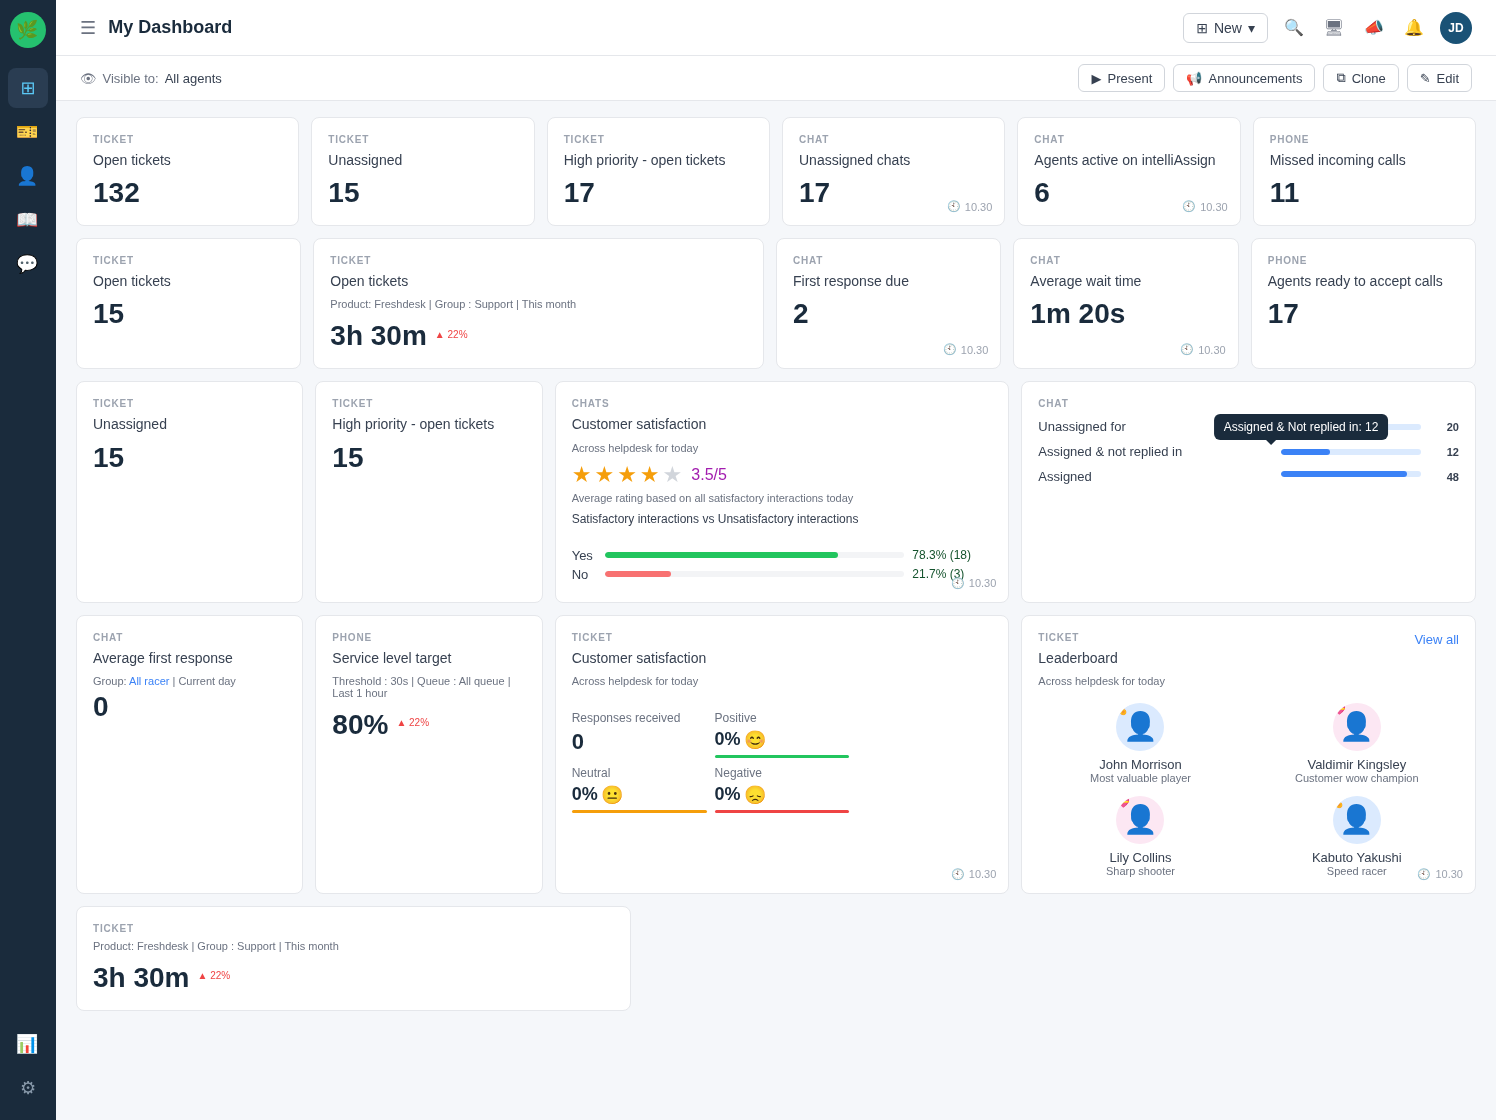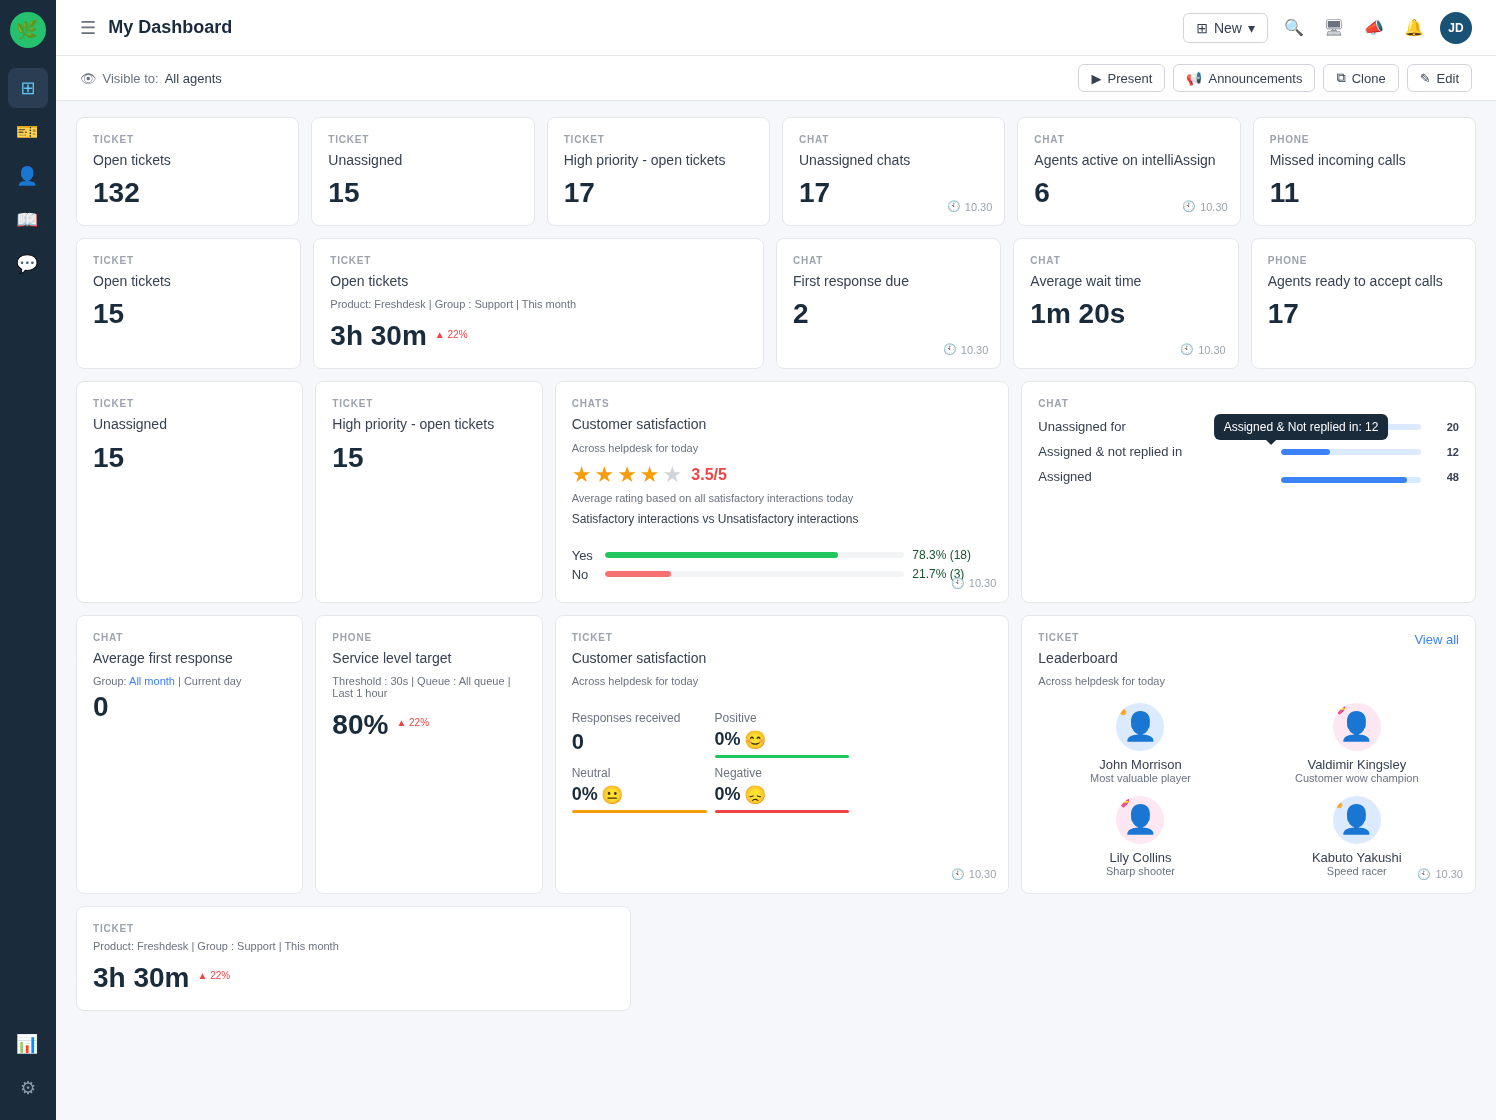--- a/index.html
+++ b/index.html
@@ -158,21 +158,21 @@
       gap: 4px;
     }
     .trend-val { color: #ef4444; font-size: 10px; font-weight: 500; }
 
     
     .stars { display: flex; align-items: center; gap: 3px; margin: 8px 0 4px; }
     .star { font-size: 22px; }
     .star.filled { color: #f59e0b; }
     .star.half { color: #f59e0b; }
     .star.empty { color: #d1d5db; }
-    .rating-val { font-size: 16px; color: #ef4444; margin-left: 6px; font-weight: 700; }
+    .rating-val { font-size: 16px; color: #a21caf; margin-left: 6px; font-weight: 400; }
 
     
     .sat-row { display: flex; align-items: center; gap: 8px; margin: 4px 0; font-size: 13px; color: #374151; }
     .sat-bar-wrap { flex: 1; height: 6px; background: #f3f4f6; border-radius: 3px; overflow: hidden; }
     .sat-bar { height: 100%; border-radius: 3px; }
     .sat-pct { min-width: 80px; font-size: 12px; color: #14532d; }
 
     
     .chat-row { display: flex; align-items: center; justify-content: space-between; margin: 10px 0; font-size: 13px; color: #374151; }
     .chat-bar-wrap { width: 140px; height: 6px; background: #dbeafe; border-radius: 3px; overflow: hidden; }
@@ -444,37 +444,37 @@
                 <div class="chat-bar" style="width:35%;"></div>
               </div>
             <span class="chat-count">12</span>
           </div>
 
           <div class="tooltip-box">Assigned &amp; Not replied in: 12</div>
         </div>
 
         <div class="chat-row">
           <span>Assigned</span>
-          <div style="display:flex;align-items:flex-end;gap:8px;">
+          <div style="display:flex;align-items:flex-start;gap:8px;">
             <div class="chat-bar-wrap">
                 <div class="chat-bar" style="width:90%;"></div>
               </div>
             <span class="chat-count">48</span>
           </div>
         </div>
       </div>
     </div>
 
     <div class="grid-row" style="grid-template-columns: 1fr 1fr 2fr 2fr; margin-bottom:12px;">
 
       <div class="card">
         <div class="card-type">CHAT</div>
         <div class="card-label">Average first response</div>
         <div class="card-subtitle">
-          Group: <span style="color:#3b82f6;">All month</span>  |  Current day
+          Group: <span style="color:#3b82f6;">All racer</span>  |  Current day
         </div>
         <div class="card-value">0</div>
       </div>
 
       <div class="card">
         <div class="card-type">PHONE</div>
         <div class="card-label">Service level target</div>
         <div class="card-subtitle">Threshold : 30s  |  Queue : All queue  |  Last 1 hour</div>
         <div style="display:flex;align-items:center;gap:8px;margin-top:6px;">
           <span class="card-value">80%</span>

